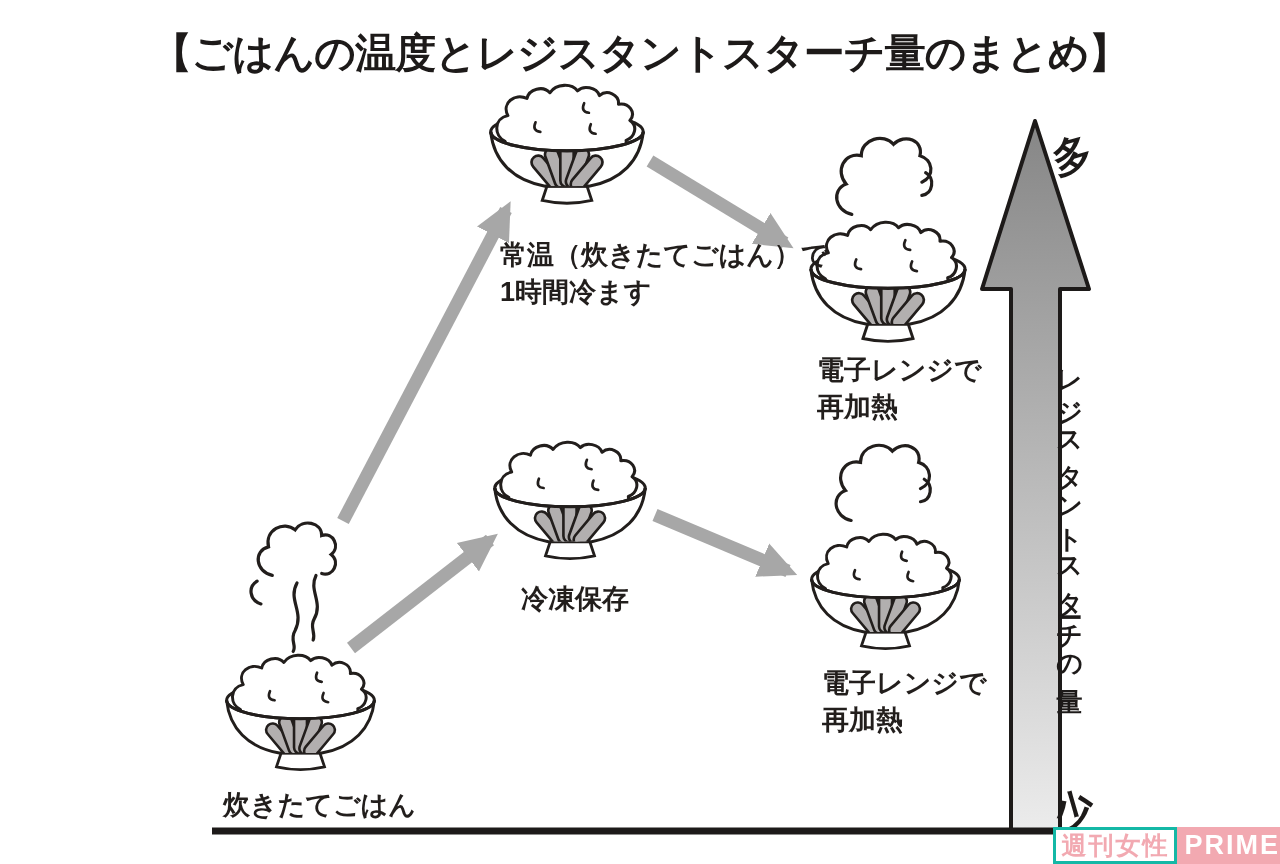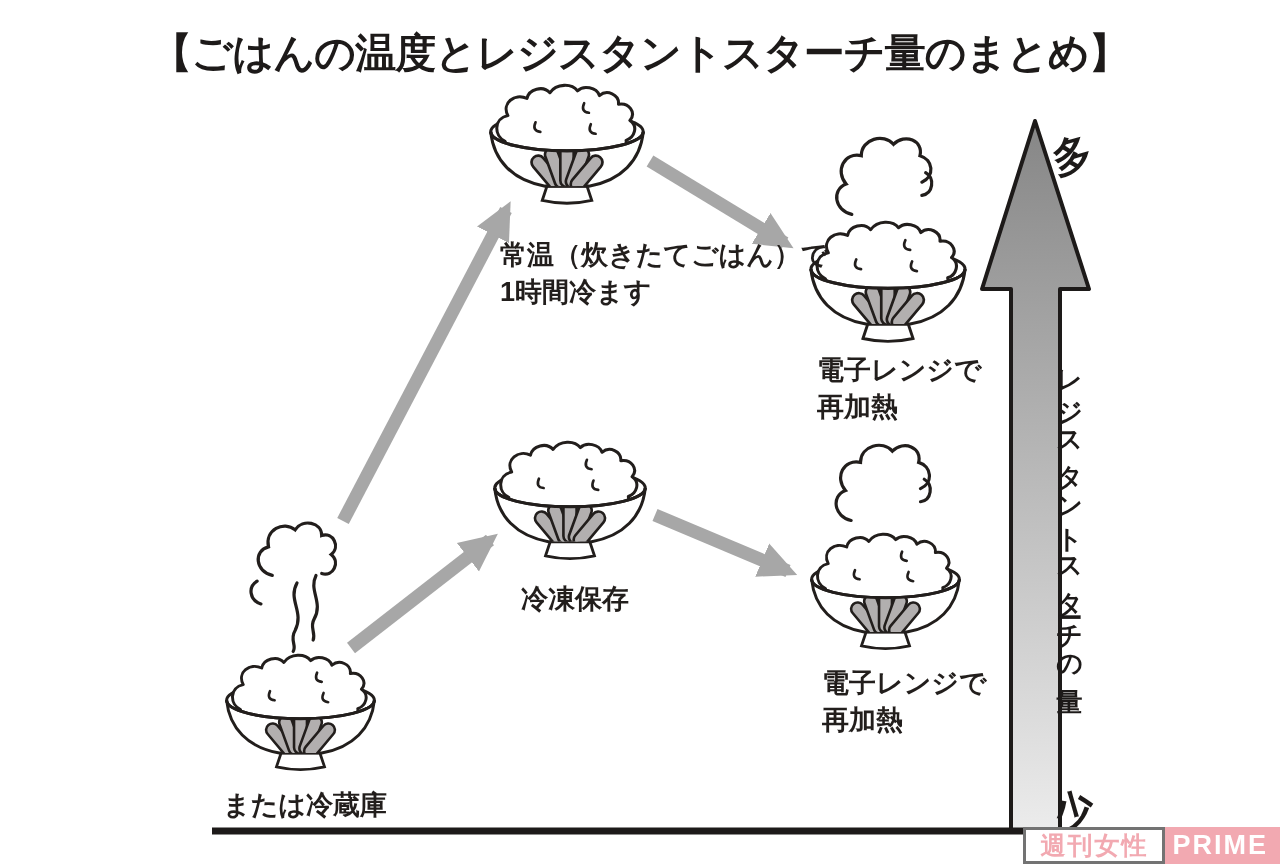--- a/index.html
+++ b/index.html
@@ -22,27 +22,27 @@
     transform:rotate(-16deg);
   }
   .axis-label {
     position:absolute; writing-mode:vertical-rl; text-orientation:mixed;
     font-size:26px; font-weight:700; letter-spacing:2px; color:#1d1a19;
   }
   .watermark {
     position:absolute; right:0; bottom:0; height:37px; display:flex; align-items:stretch;
   }
   .wm-mag {
-    border:3px solid #737373; color:#f2a9b1; background:#ffffff;
+    border:3px solid #14b8a6; color:#f2a9b1; background:#ffffff;
     font-size:25px; font-weight:700; letter-spacing:2px;
-    display:flex; align-items:center; padding:0 14px;
+    display:flex; align-items:center; padding:0 5px;
   }
   .wm-brand {
     background:#f2a9b1; color:#ffffff; font-size:27px; font-weight:800;
-    letter-spacing:2px; display:flex; align-items:center; padding:0 12px 0 7px;
+    letter-spacing:2px; display:flex; align-items:center; padding:0 0 0 7px;
   }
 </style>
 </head>
 <body>
 
 <div class="page">
 
   <div class="title">【ごはんの温度とレジスタントスターチ量のまとめ】</div>
 
   <svg class="diagram-svg" width="1280" height="864" viewBox="0 0 1280 864">
@@ -123,21 +123,21 @@
     <div>再加熱</div>
   </div>
 
   <div class="node-label" style="left:521px; top:581px;">冷凍保存</div>
 
   <div class="node-label" style="left:822px; top:665px;">
     <div>電子レンジで</div>
     <div>再加熱</div>
   </div>
 
-  <div class="node-label" style="left:223px; top:787px;">または冷蔵庫</div>
+  <div class="node-label" style="left:223px; top:787px;">炊きたてごはん</div>
 
   <div class="axis-end" style="left:1052px; top:128px;">多</div>
   <div class="axis-end" style="left:1054px; top:783px;">少</div>
   <div class="axis-label" style="left:1053px; top:351px;">レジスタントスターチの量</div>
 
   <div class="watermark">
     <span class="wm-mag">週刊女性</span>
     <span class="wm-brand">PRIME</span>
   </div>
 

